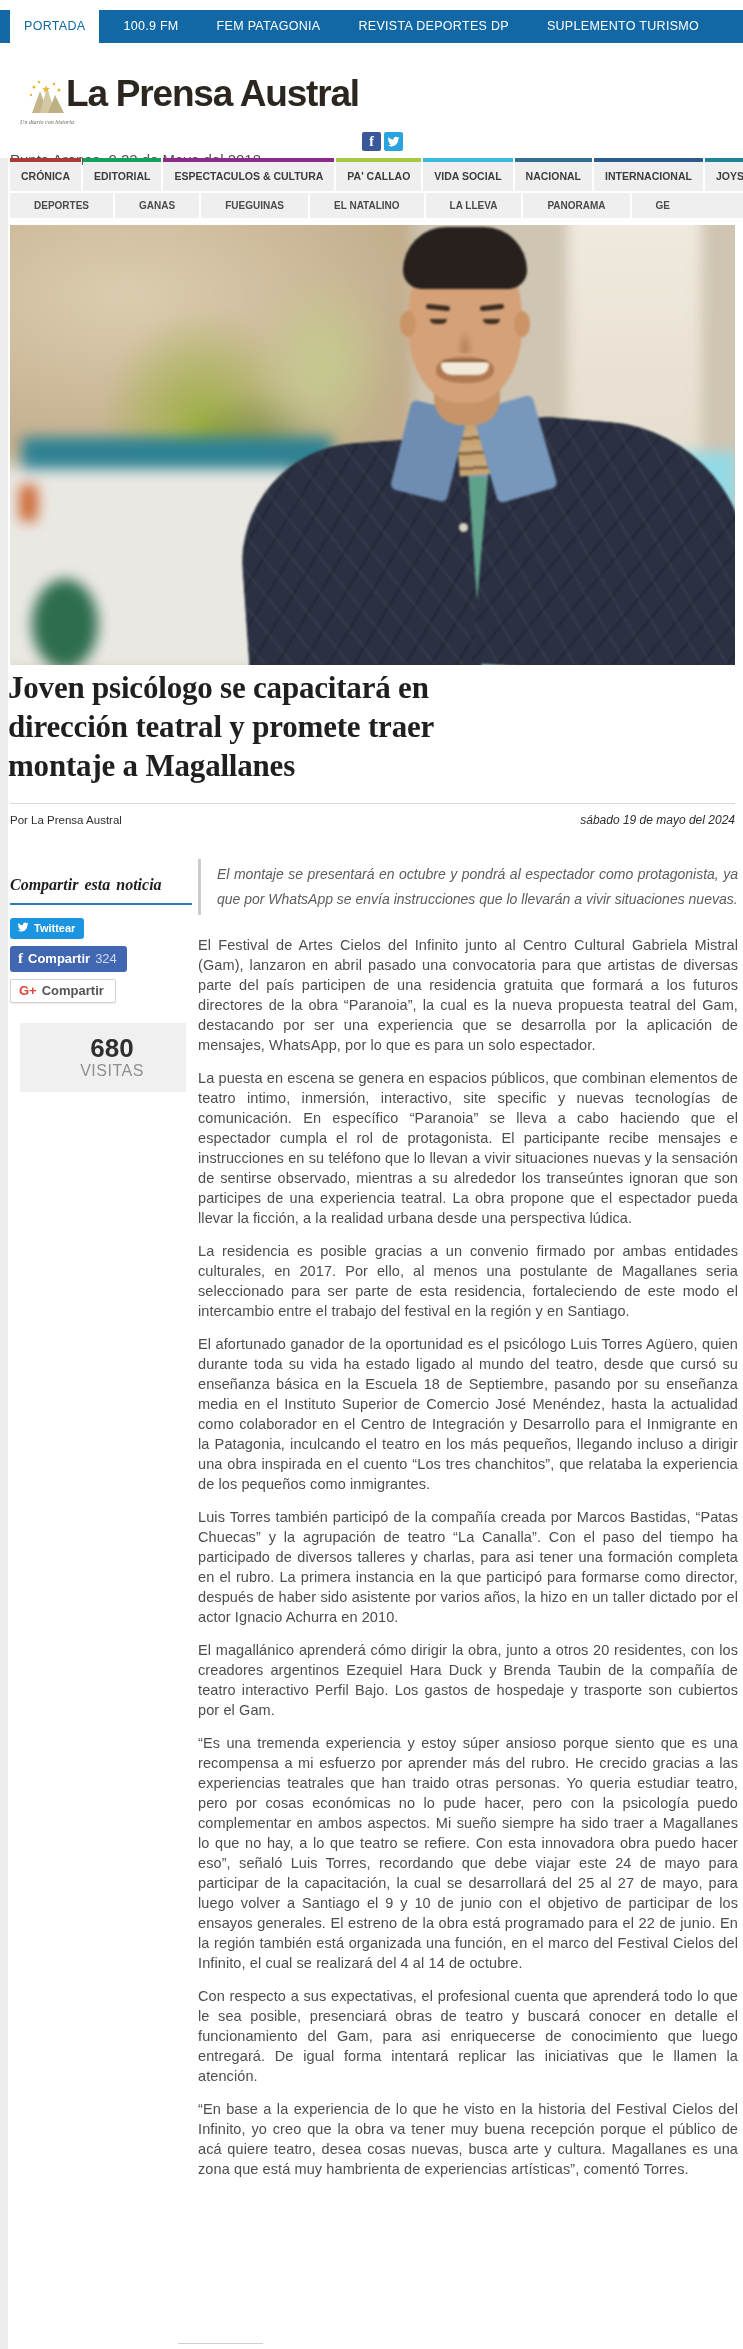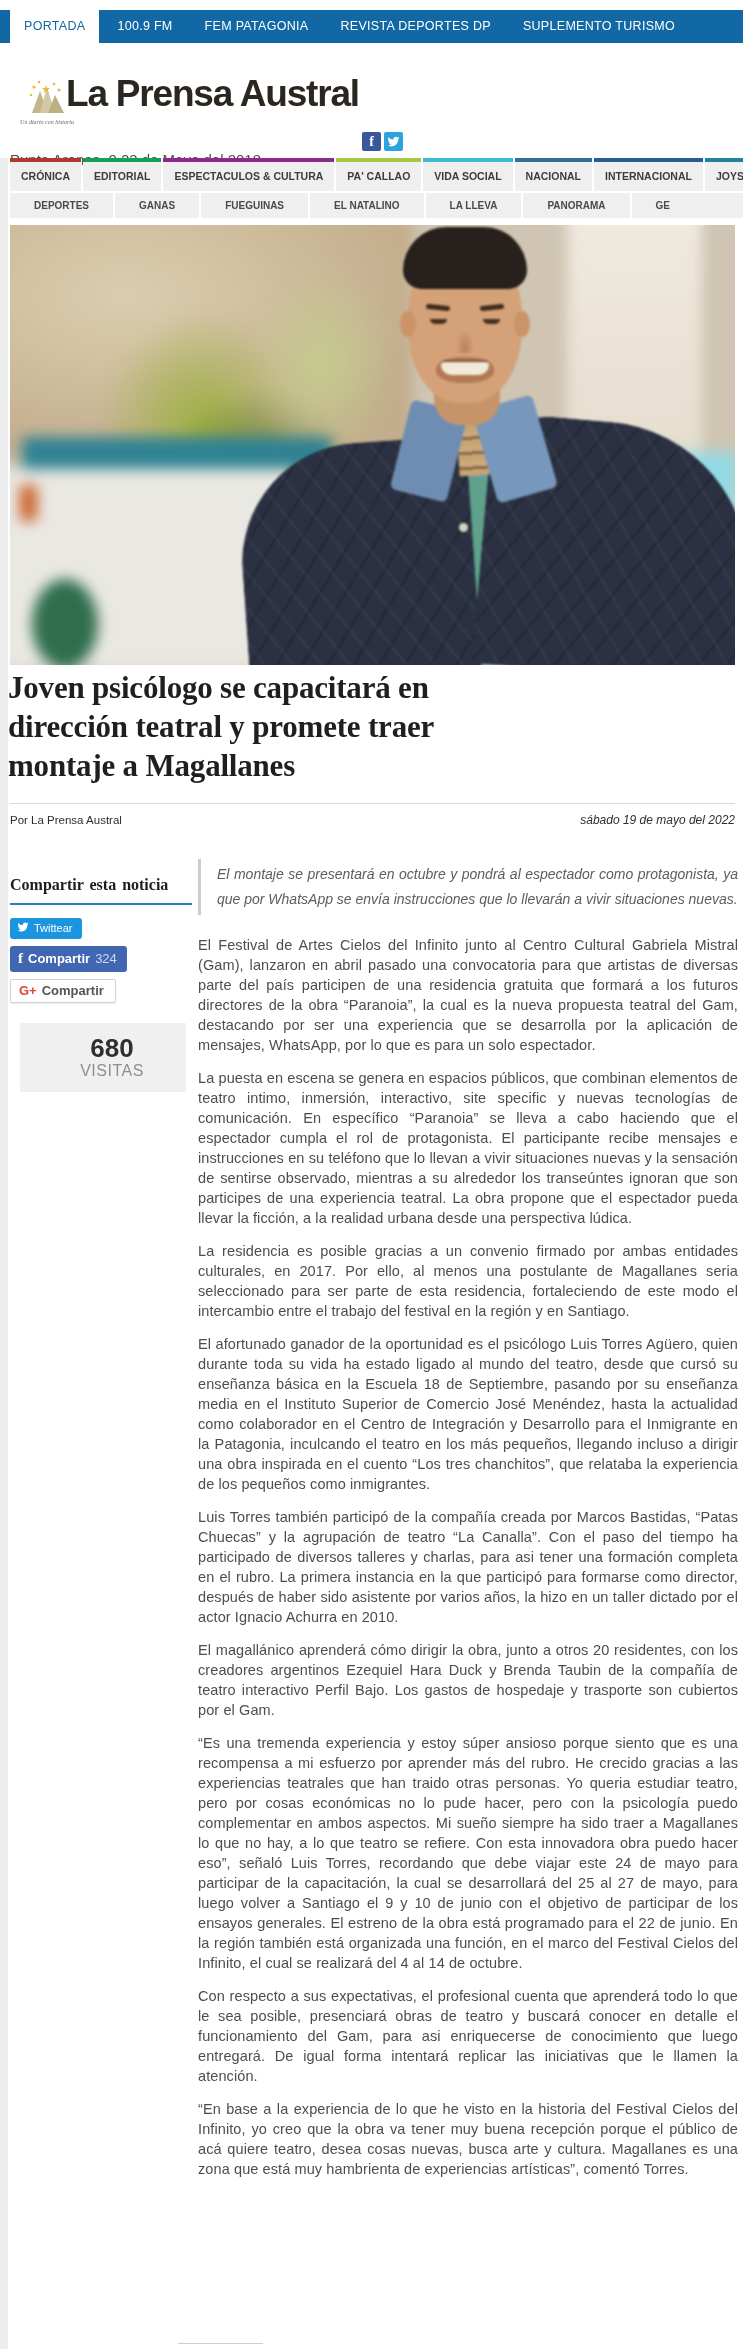--- a/index.html
+++ b/index.html
@@ -3,21 +3,21 @@
 <meta charset="utf-8">
 <style>
   * { box-sizing: border-box; margin: 0; padding: 0; }
   html,body { width:743px; }
   body { font-family:"Liberation Sans", sans-serif; background:#fff; }
   .page { position:relative; width:743px; height:2349px; overflow:hidden; background:#fff; }
   .left-strip { position:absolute; left:0; top:43px; width:8px; height:2306px; background:#ededed; }
 
   
   .topbar { position:absolute; top:10px; left:0; width:743px; height:33px; background:#1268a5; }
-  .toptabs { display:flex; height:33px; padding-left:10px; gap:4px; align-items:stretch; }
+  .toptabs { display:flex; height:33px; padding-left:10px; gap:10px; align-items:stretch; }
   .toptab { color:#fff; font-size:12.5px; letter-spacing:.3px; line-height:33px; padding:0 14px; white-space:nowrap; cursor:pointer; }
   .toptab.active { background:#fff; color:#1268a5; margin-top:-7px; height:46px; line-height:46px; z-index:2; }
 
   
   .masthead { position:absolute; top:43px; left:0; width:743px; height:115px; background:#fff; }
   .logo-icon { position:absolute; left:26px; top:36px; width:40px; height:38px; }
   .tagline { position:absolute; left:14px; top:76px; width:66px; text-align:center; font-size:6px; font-style:italic; color:#6b655a; font-family:"Liberation Serif",serif; }
   .site-name { position:absolute; left:66px; top:30px; font-size:37px; font-weight:bold; letter-spacing:-1.2px; color:#2c2620; line-height:42px; white-space:nowrap; }
   .dateline { position:absolute; left:10px; top:108px; font-size:15px; color:#4e4e4e; }
   .header-social { position:absolute; left:362px; top:89px; display:flex; gap:3px; }
@@ -80,21 +80,21 @@
   
   .headline { position:absolute; top:668px; left:8px; width:505px; font-family:"Liberation Serif",serif; font-weight:bold; font-size:31px; line-height:39px; color:#1f1f1f; letter-spacing:-.2px; }
   .byline { position:absolute; top:803px; left:10px; width:725px; border-top:1px solid #d8d8d8; padding-top:9px; display:flex; justify-content:space-between; align-items:baseline; }
   .byline .author { font-size:11.5px; color:#2e2e2e;text-align:right; }
   .byline .pubdate { font-size:12px; font-style:italic; color:#2e2e2e; }
 
   
   .share { position:absolute; top:876px; left:10px; width:182px; }
   .share-title { font-family:"Liberation Serif",serif; font-weight:bold; font-size:16px; color:#1d1d1d; word-spacing:2px; padding-bottom:9px; border-bottom:2px solid #2e7cb5; }
   .btn { display:inline-flex; align-items:center; gap:5px; border:none; border-radius:3px; cursor:pointer; font-family:"Liberation Sans",sans-serif; }
-  .btn-tw { margin-top:13px; background:#1b95e0; color:#fff; font-size:11px; font-weight:normal; padding:3px 9px 4px 7px; }
+  .btn-tw { margin-top:13px; background:#1b95e0; color:#fff; font-size:11px; font-weight:bold; padding:3px 9px 4px 7px; }
   .btn-fb { margin-top:7px; background:#4267b2; color:#fff; font-size:13px; font-weight:bold; padding:4px 10px 5px 8px; }
   .btn-fb .f { font-family:"Liberation Serif",serif; font-size:15px; font-weight:bold; }
   .btn-fb .cnt { font-weight:normal; color:#cfd9ee; }
   .btn-gp { margin-top:7px; background:#fff; border:1px solid #d2d2d2; border-radius:2px; color:#555; font-size:13px; font-weight:bold; padding:3px 11px 4px 8px; box-shadow:0 1px 1px rgba(0,0,0,.08); }
   .btn-gp .gp { color:#db4437; font-weight:bold; font-size:13px; }
   .visits { margin:20px 0 0 10px; width:166px; background:#f0f0f0; text-align:center; padding:11px 0 12px; }
   .vnum { font-size:26px; font-weight:bold; color:#2f2f2f; line-height:28px; }
   .vlabel { font-size:16px; color:#8f8f8f; letter-spacing:.5px; }
 
   
@@ -206,25 +206,25 @@
         <div class="mouthsh"></div>
         <div class="smile"></div>
       </div>
     </div>
   </div>
 
   <h1 class="headline">Joven psicólogo se capacitará en dirección teatral y promete traer montaje a Magallanes</h1>
 
   <div class="byline">
     <span class="author">Por La Prensa Austral</span>
-    <span class="pubdate">sábado 19 de mayo del 2022</span>
+    <span class="pubdate">sábado 19 de mayo del 2024</span>
   </div>
 
   <aside class="share">
-    <div class="share-title" style="border-bottom-color: rgb(46, 124, 181);">Compartir esta noticia</div>
+    <div class="share-title" style="border-bottom-color: rgb(46, 124, 181); font-style: italic;">Compartir esta noticia</div>
     <div>
       <button class="btn btn-tw" style="background: rgb(27, 149, 224);">
         <span>
           <svg viewBox="0 0 24 24" width="12" height="12">
               <path fill="#fff" d="M23 5.2c-.8.4-1.7.6-2.6.8a4.6 4.6 0 0 0 2-2.5c-.9.5-1.9.9-2.9 1.1a4.5 4.5 0 0 0-7.8 3.1c0 .4 0 .7.1 1A12.8 12.8 0 0 1 2.5 4a4.5 4.5 0 0 0 1.4 6 4.4 4.4 0 0 1-2-.5v.1c0 2.1 1.5 3.9 3.6 4.4a4.8 4.8 0 0 1-2 .1 4.5 4.5 0 0 0 4.2 3.1A9 9 0 0 1 1 19.1a12.7 12.7 0 0 0 6.9 2c8.3 0 12.8-6.9 12.8-12.8v-.6c.9-.6 1.6-1.4 2.3-2.5z"></path>
             </svg>
         </span>
         <span>Twittear</span>
       </button>
     </div>

